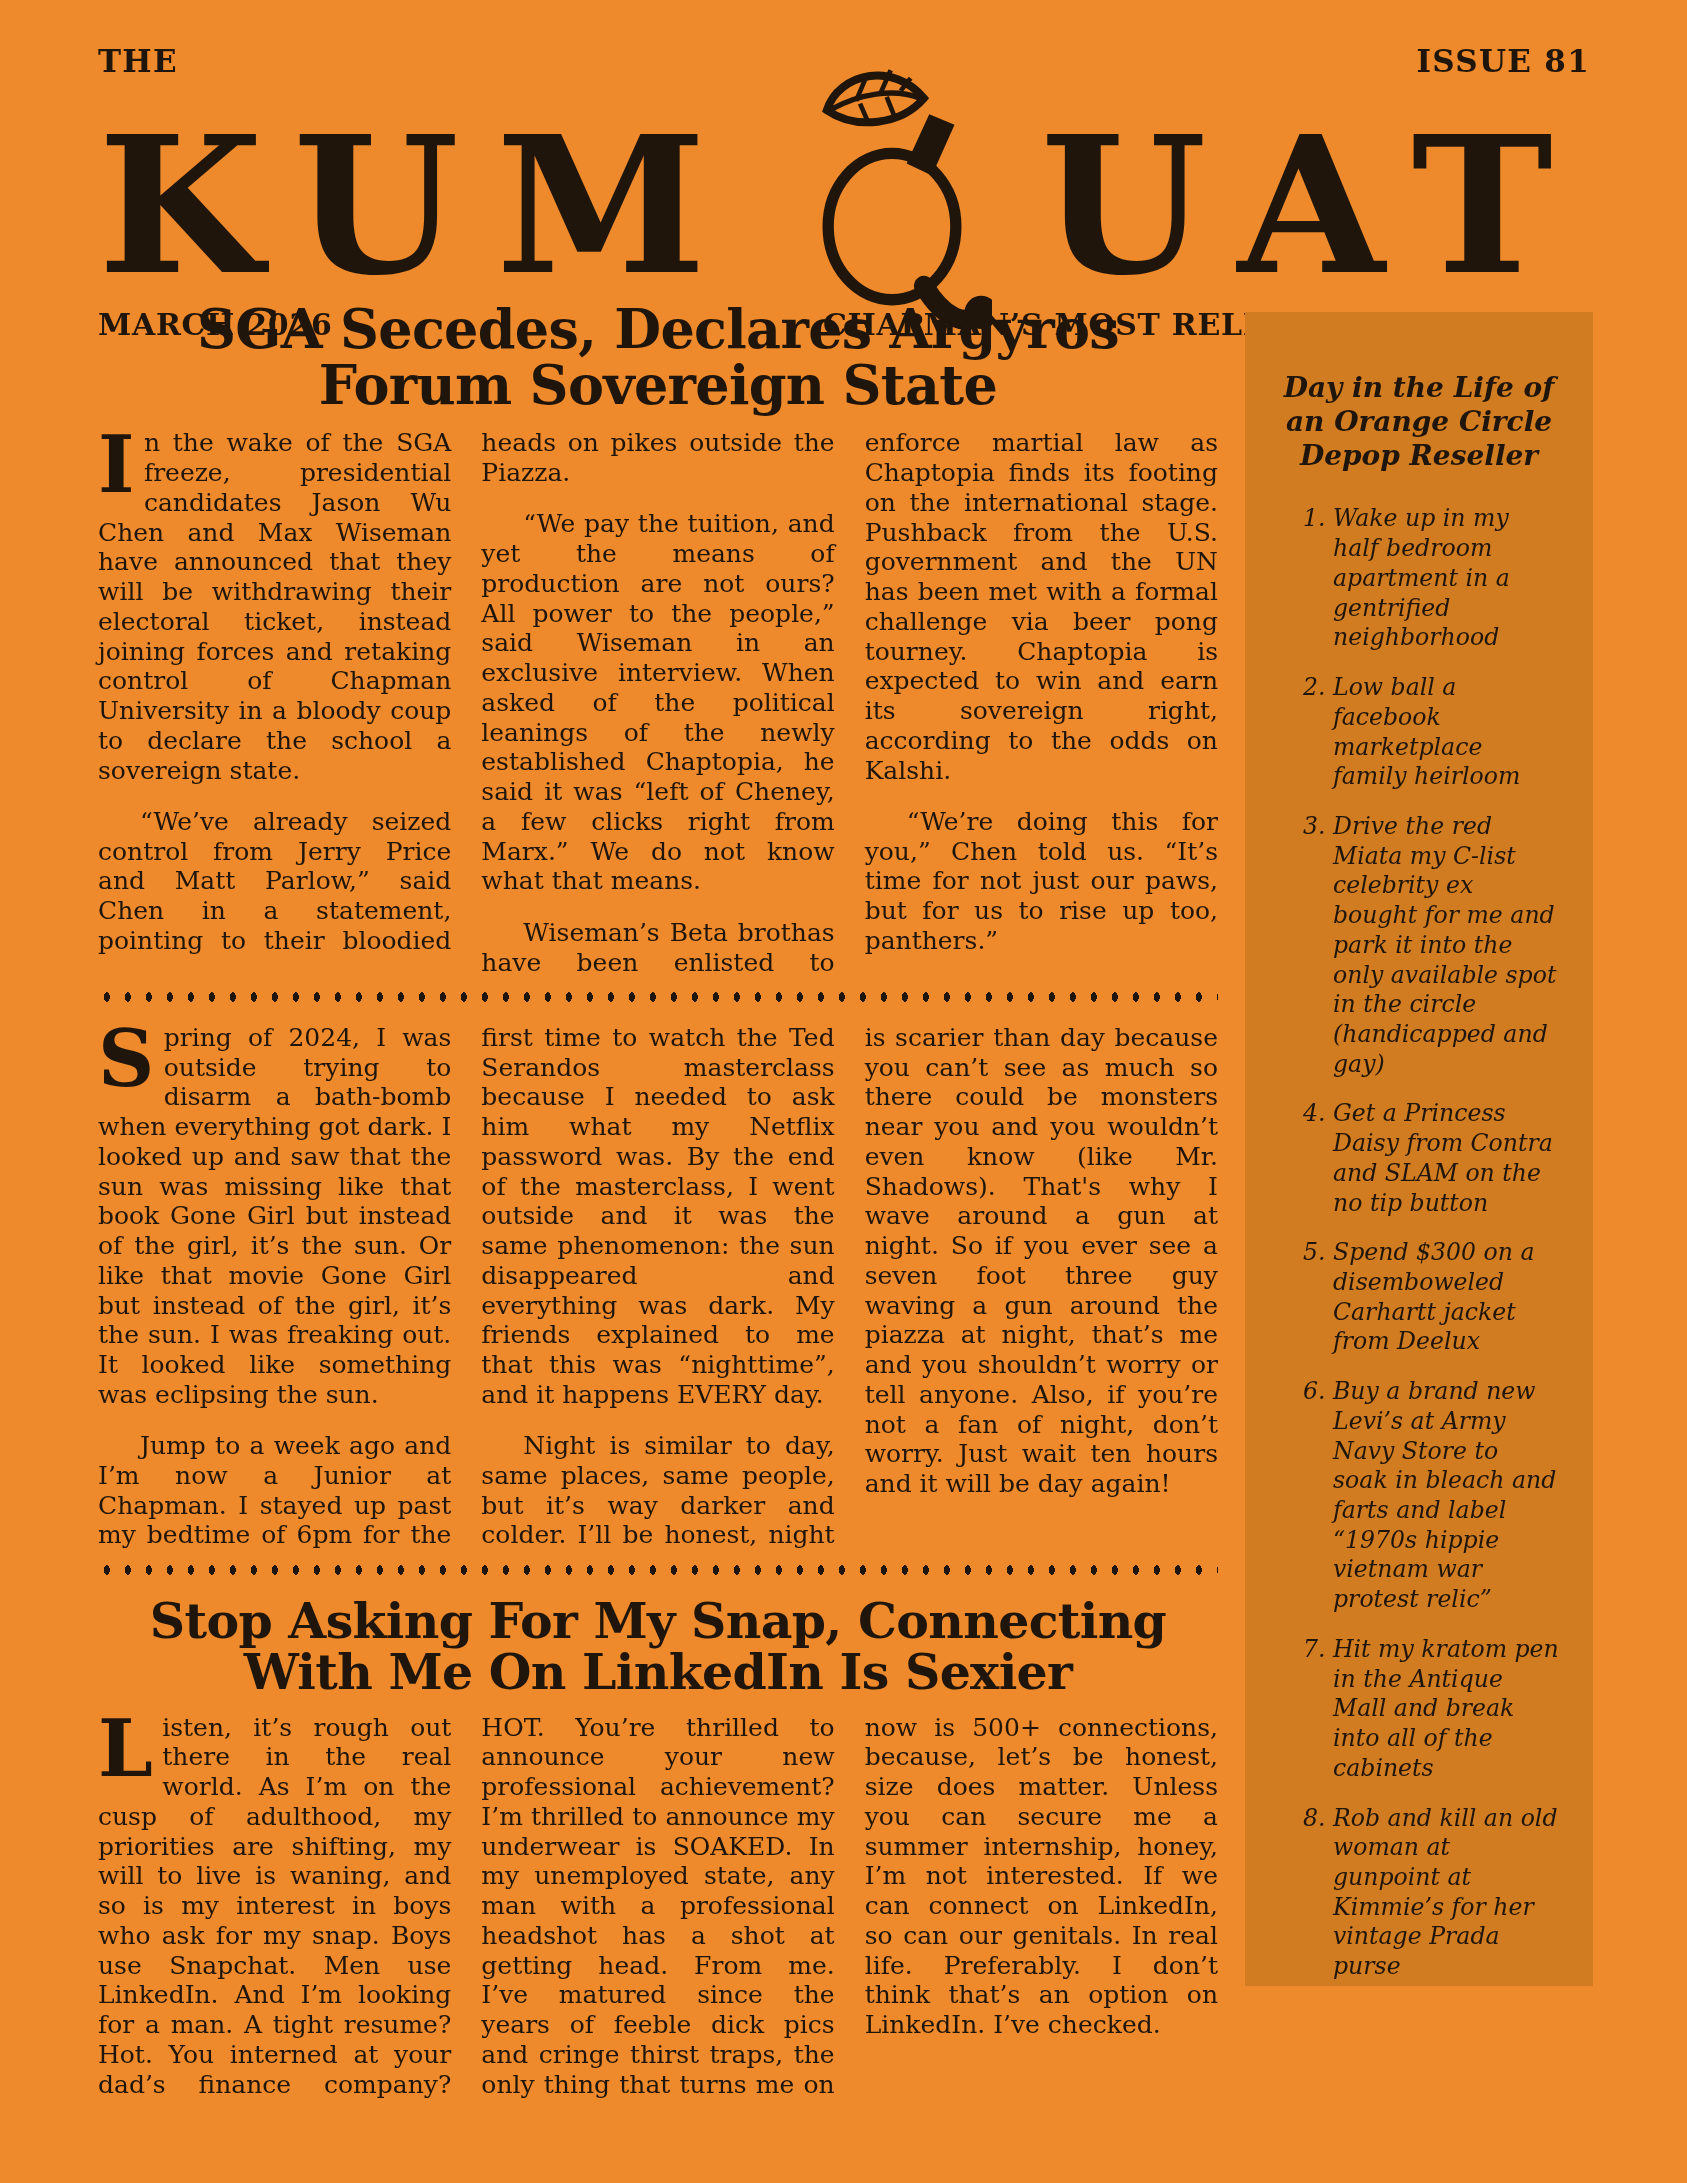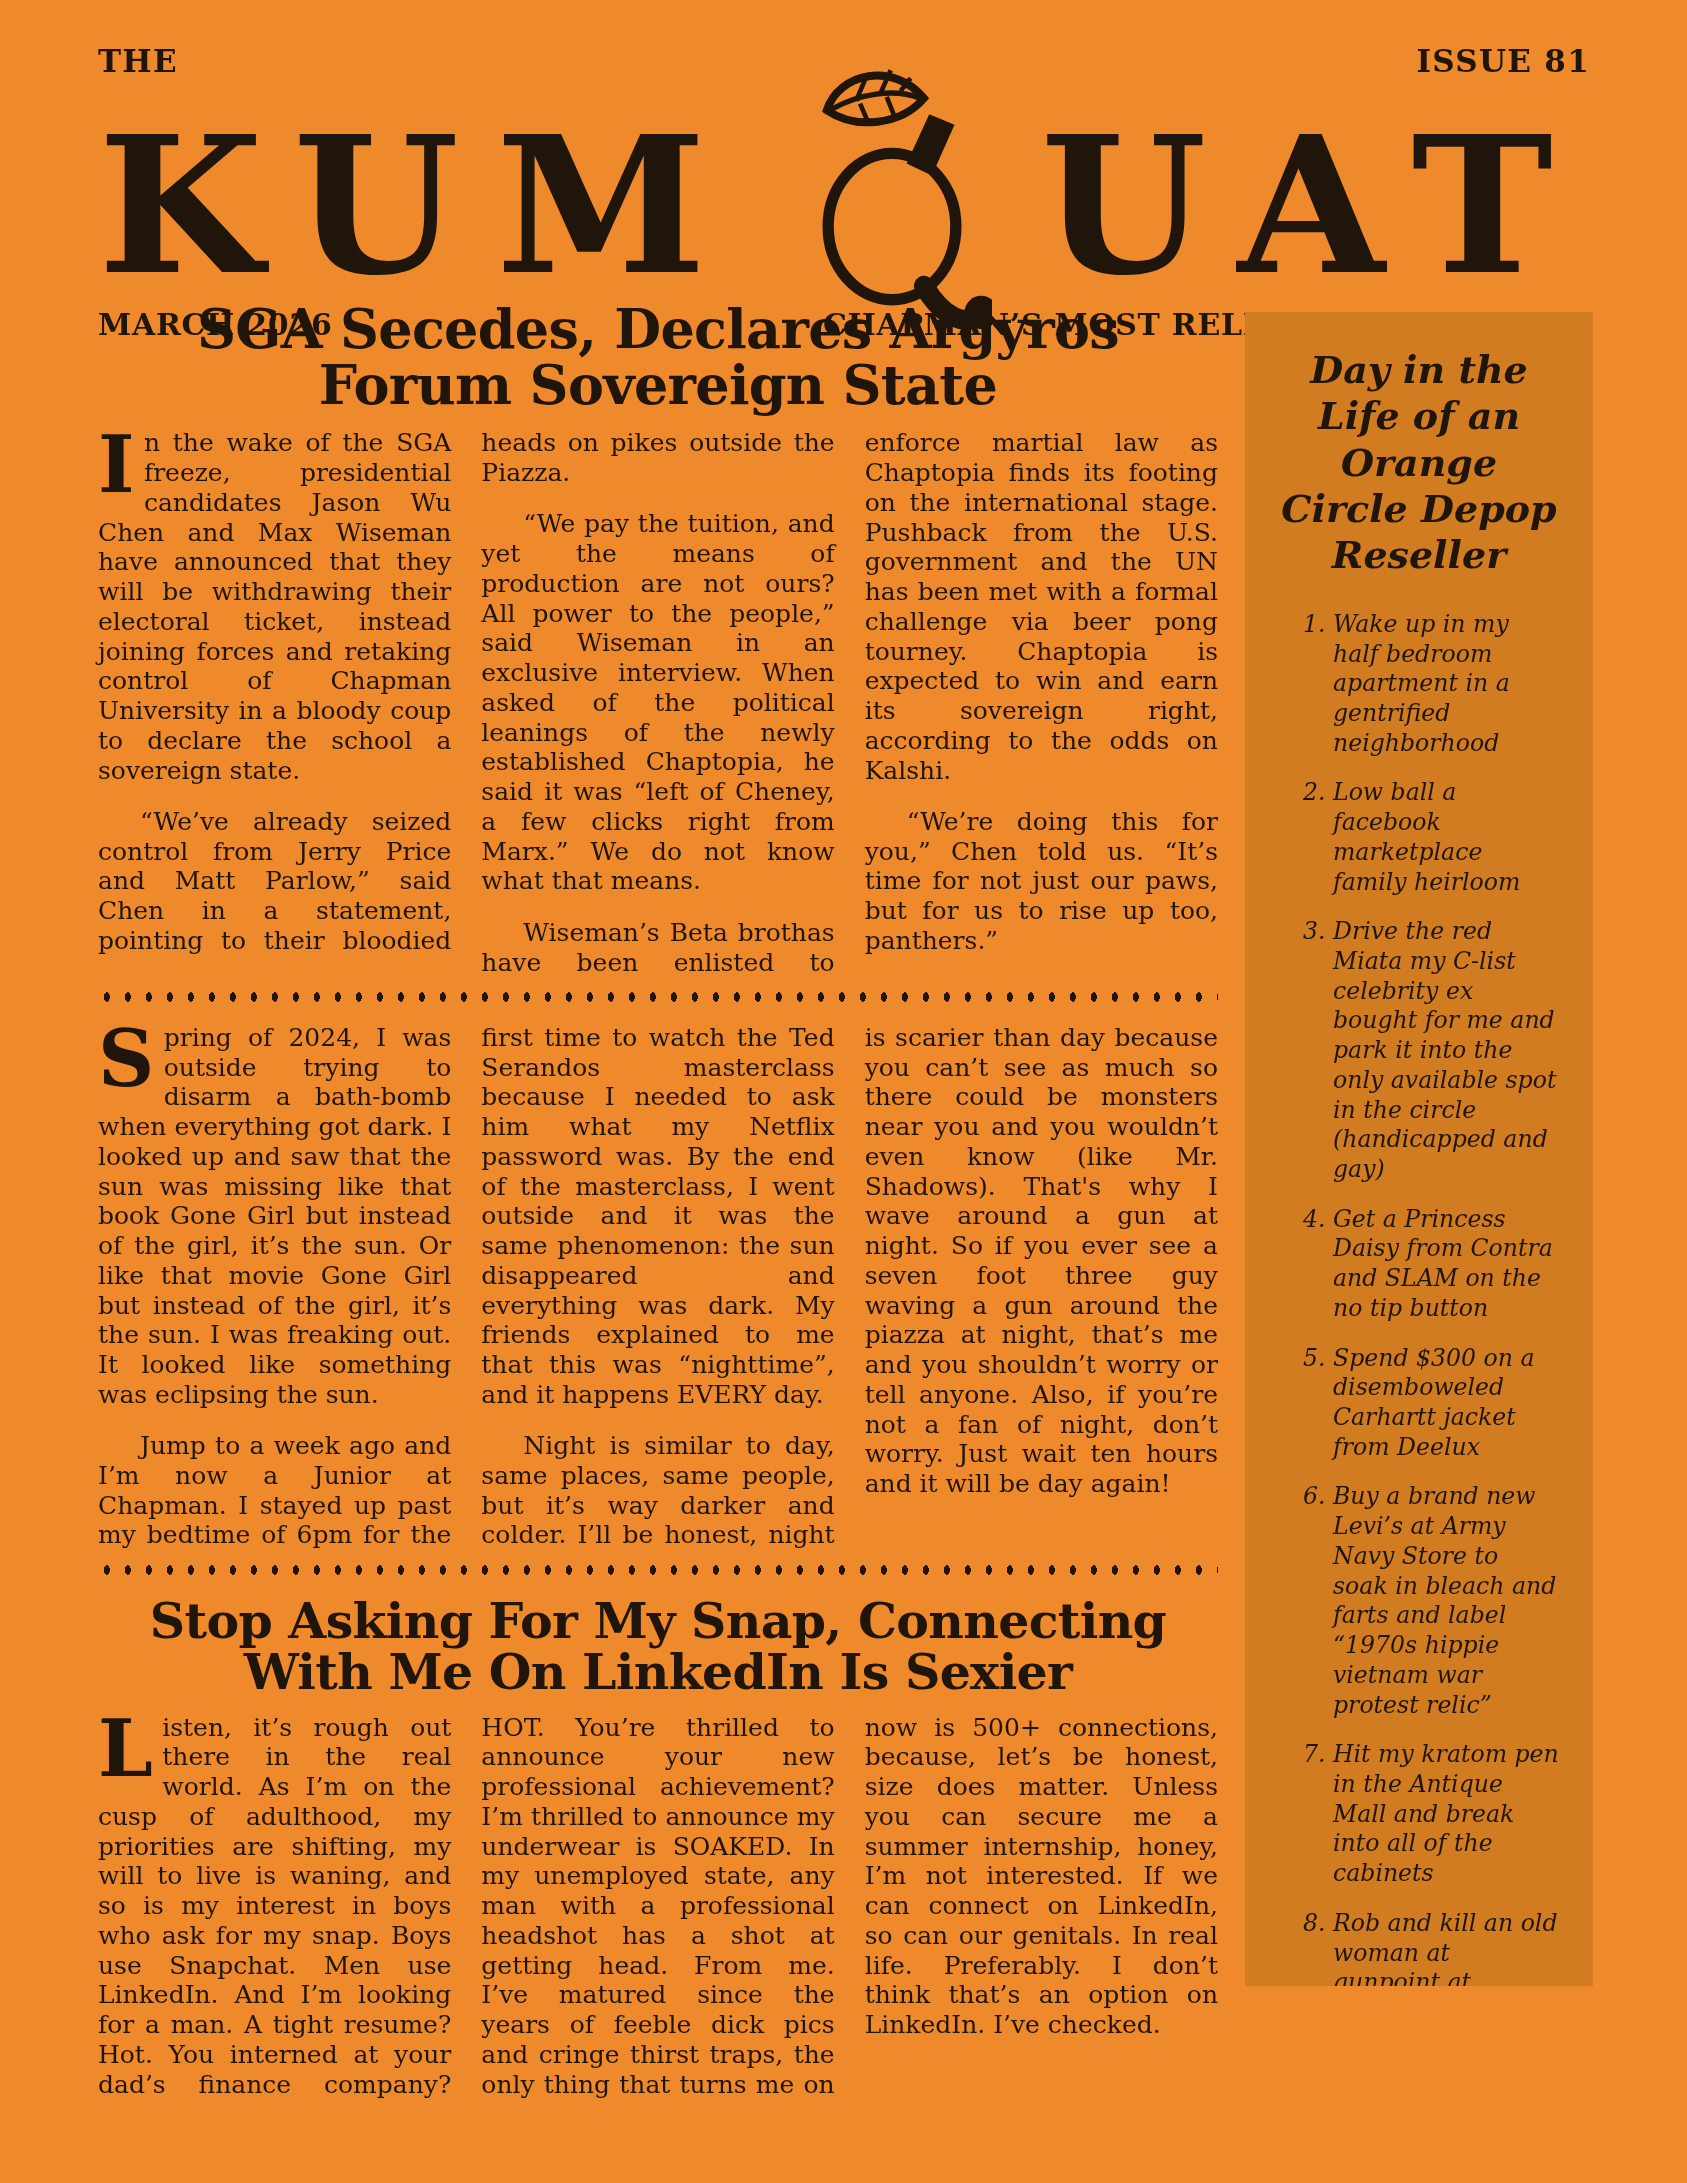--- a/index.html
+++ b/index.html
@@ -52,22 +52,23 @@
     height:16px;margin:12px 0 17.5px 0;
     background-image:radial-gradient(ellipse 4.7px 7.4px at 8.8px 8px, var(--ink) 62%, transparent 66%);
     background-size:21px 16px;background-repeat:repeat-x;
   }
   
   .sidebar{
     position:absolute;left:1245px;top:312px;width:348px;height:1674px;
     background:var(--panel);padding:35px 34px;overflow:hidden;
   }
   .sidebar-title{
-    font-style:italic;font-weight:bold;font-size:38px;line-height:1.22;
+    font-style:italic;font-weight:bold;font-size:28px;line-height:1.22;
     text-align:center;
+    margin-top:24px;
   }
   .sidebar-list{margin:31px 0 0 0;padding-left:54px;font-style:italic;}
   .sidebar-list li{font-size:23.6px;line-height:1.26;margin-bottom:20px;}
   
   .more-shit{position:absolute;left:1245px;top:1990px;width:348px;height:101px;font-style:italic;}
   .more-shit .label-top{position:absolute;left:40px;top:-2.7px;font-size:34px;}
   .more-shit .rule{position:absolute;left:0;top:42px;width:270px;height:10px;background:var(--ink);}
   .more-shit .label-bottom{position:absolute;left:127px;top:57px;font-size:34px;}
   .more-shit .hand{
     position:absolute;left:223px;top:-19px;

